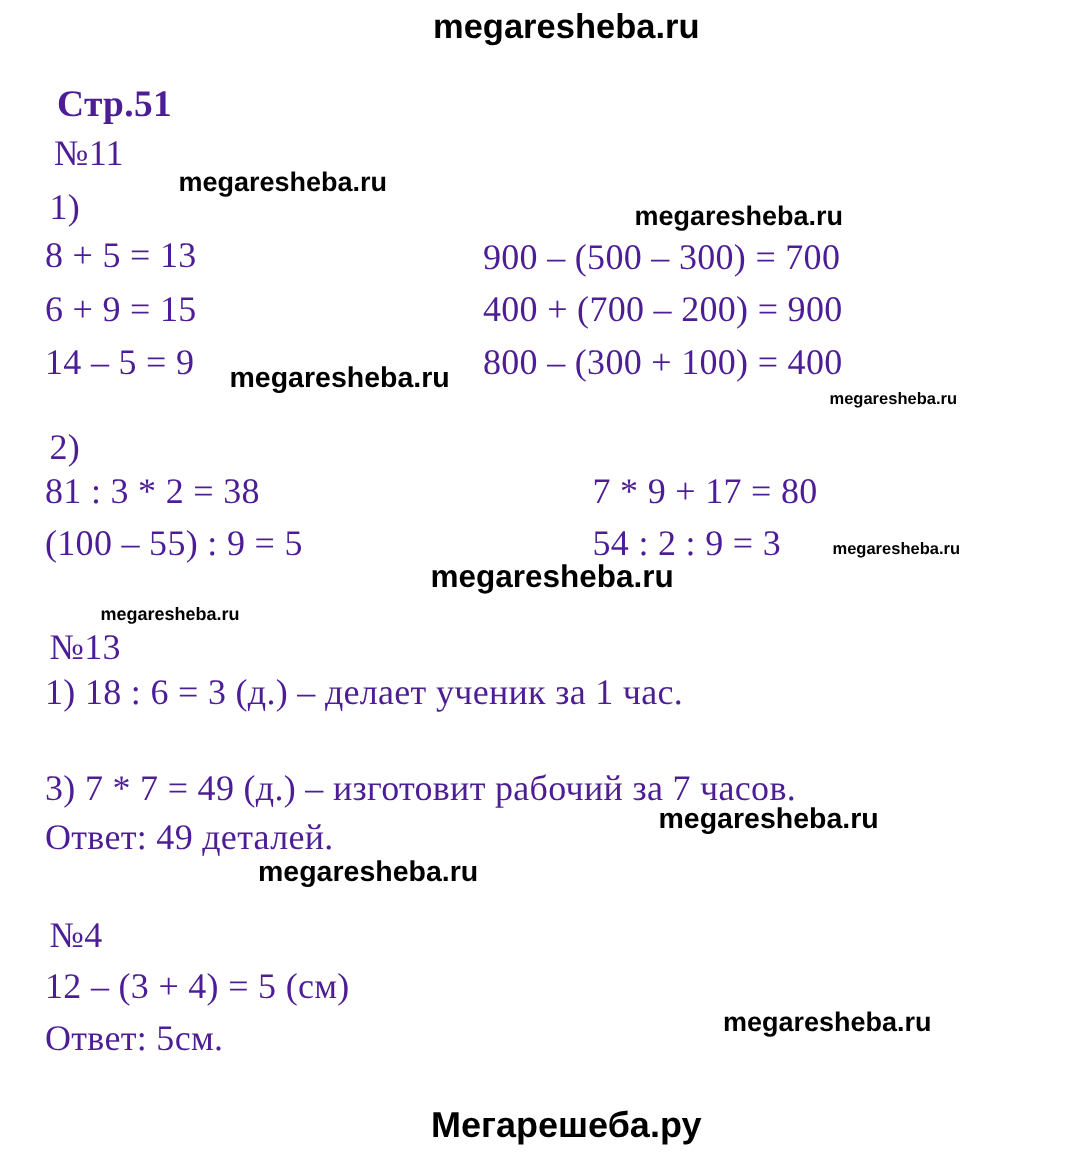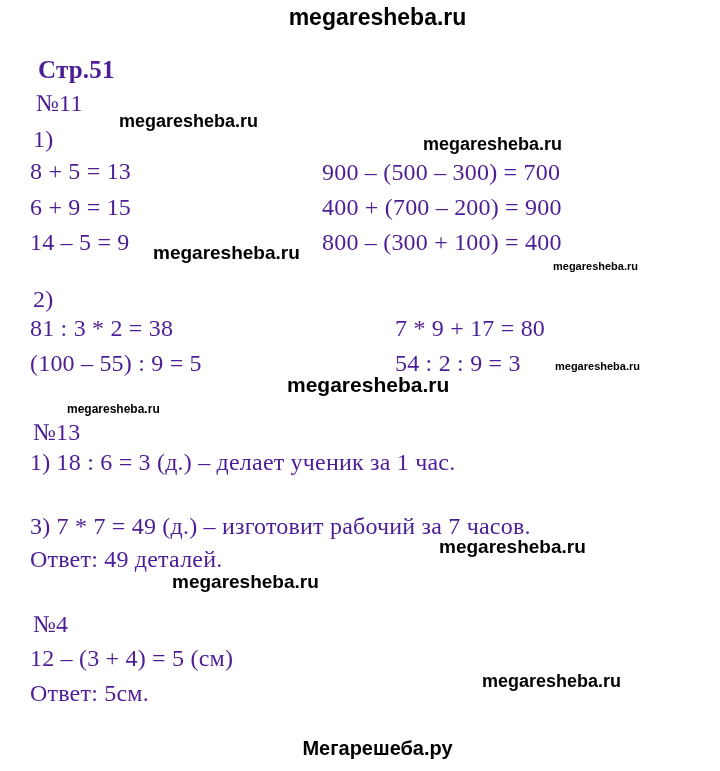--- a/index.html
+++ b/index.html
@@ -56,21 +56,21 @@
   #s1       { left: 30px;  top: 449px; }
   #s2       { left: 30px;  top: 481px; }
   #s3       { left: 30px;  top: 513px; }
   #s4       { left: 30px;  top: 546px; }
   #wm9      { left: 404px; top: 536px; font-size: 19px; }
   #wm10     { left: 137px; top: 571px; font-size: 19px; }
   #t13      { left: 33px;  top: 611px; }
   #s5       { left: 30px;  top: 645px; }
   #s6       { left: 30px;  top: 680px; }
   #wm11     { left: 447px; top: 671px; font-size: 18px; }
-  #ftr      { top: 737px;  font-size: 20px; }
+  #ftr      { top: 737px;  font-size: 24px; }
 </style>
 </head>
 <body>
 
 <div id="page">
 
   <div id="hdr" class="abs wm center">megaresheba.ru</div>
 
   <div id="pageref" class="abs math">Стр.51</div>
 

